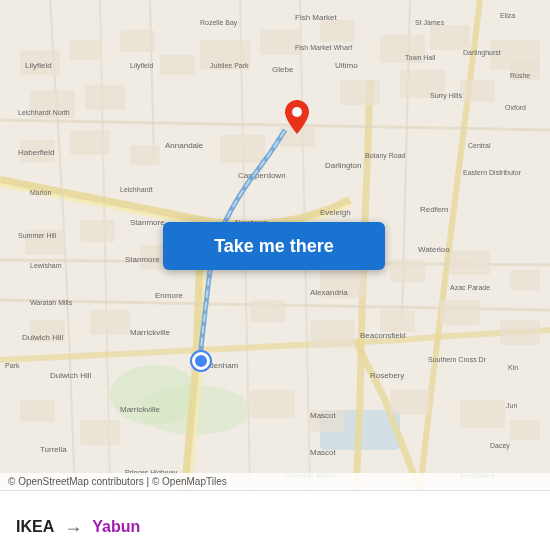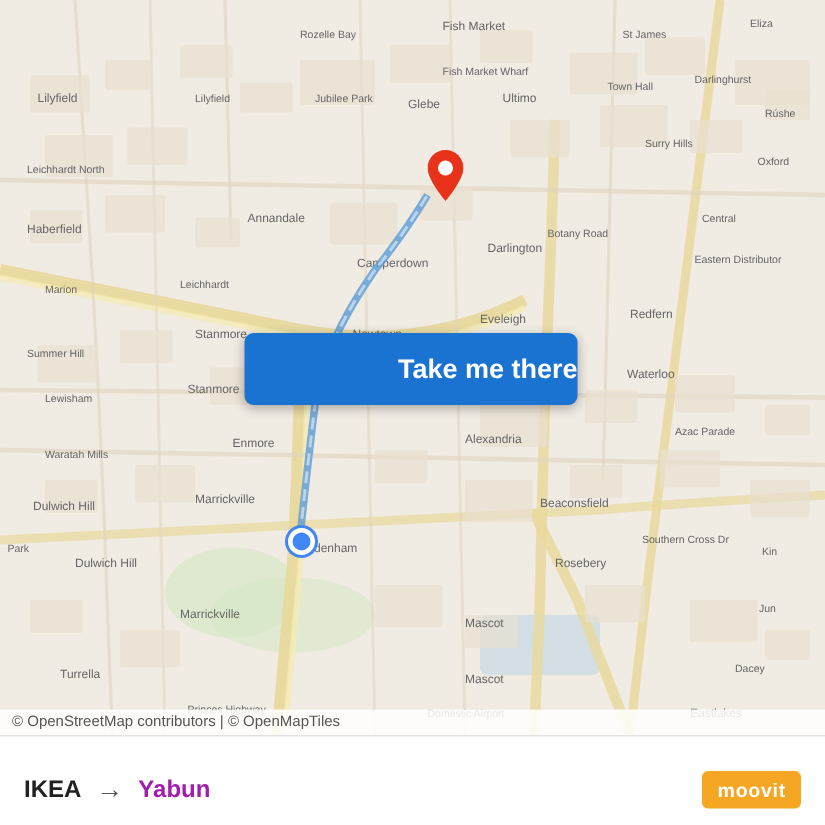--- a/index.html
+++ b/index.html
@@ -28,21 +28,21 @@
       height: 48px;
       background: #1a73d1;
       color: white;
       border: none;
       border-radius: 6px;
       font-size: 18px;
       font-weight: bold;
       cursor: pointer;
       display: flex;
       align-items: center;
-      justify-content: flex-end;
+      justify-content: center;
       box-shadow: 0 2px 8px rgba(0,0,0,0.3);
       z-index: 10;
     }
 
     
     .marker-dest {
       position: absolute;
       top: 100px;
       left: 295px;
       z-index: 10;
@@ -278,16 +278,13 @@
   
   <div id="attribution">
     <span>© OpenStreetMap contributors | © OpenMapTiles</span>
   </div>
 </div>
 
 <div id="footer">
   <span id="footer-from">IKEA</span>
   <span id="footer-arrow">→</span>
   <span id="footer-to">Yabun</span>
-  <div id="moovit-logo">
-    <span>moovit</span>
-  </div>
 </div>
 
 </body></html>

